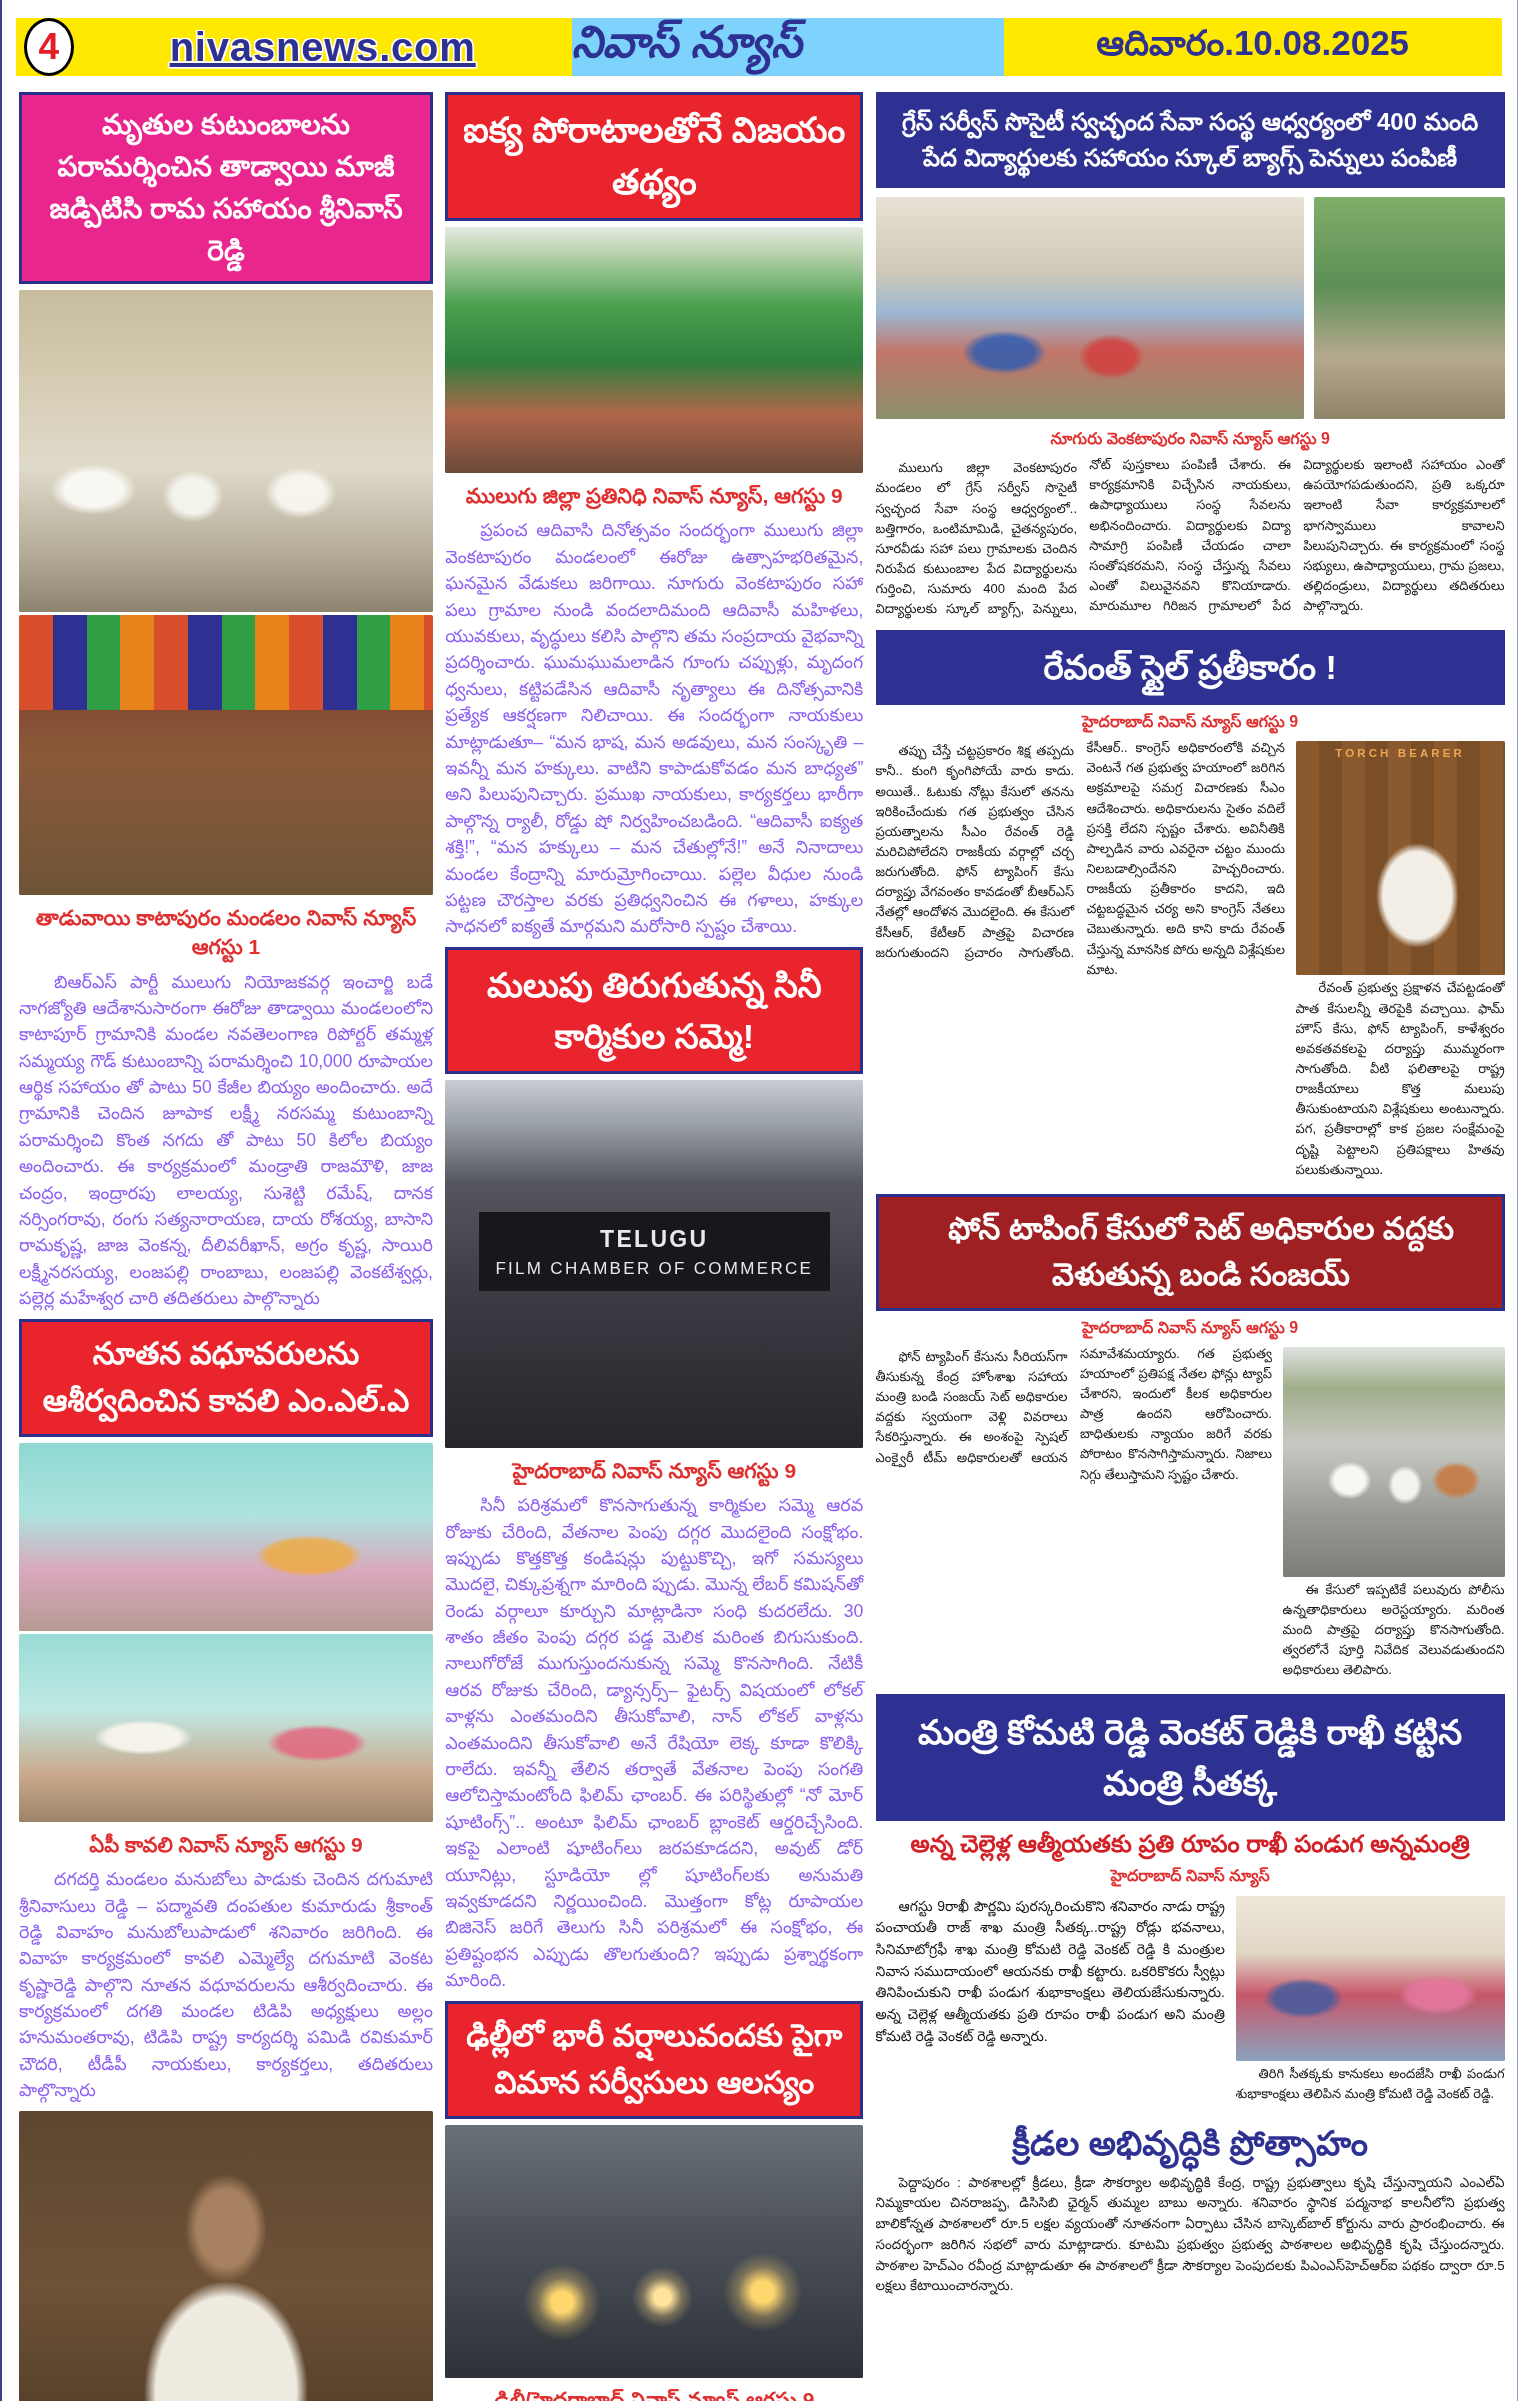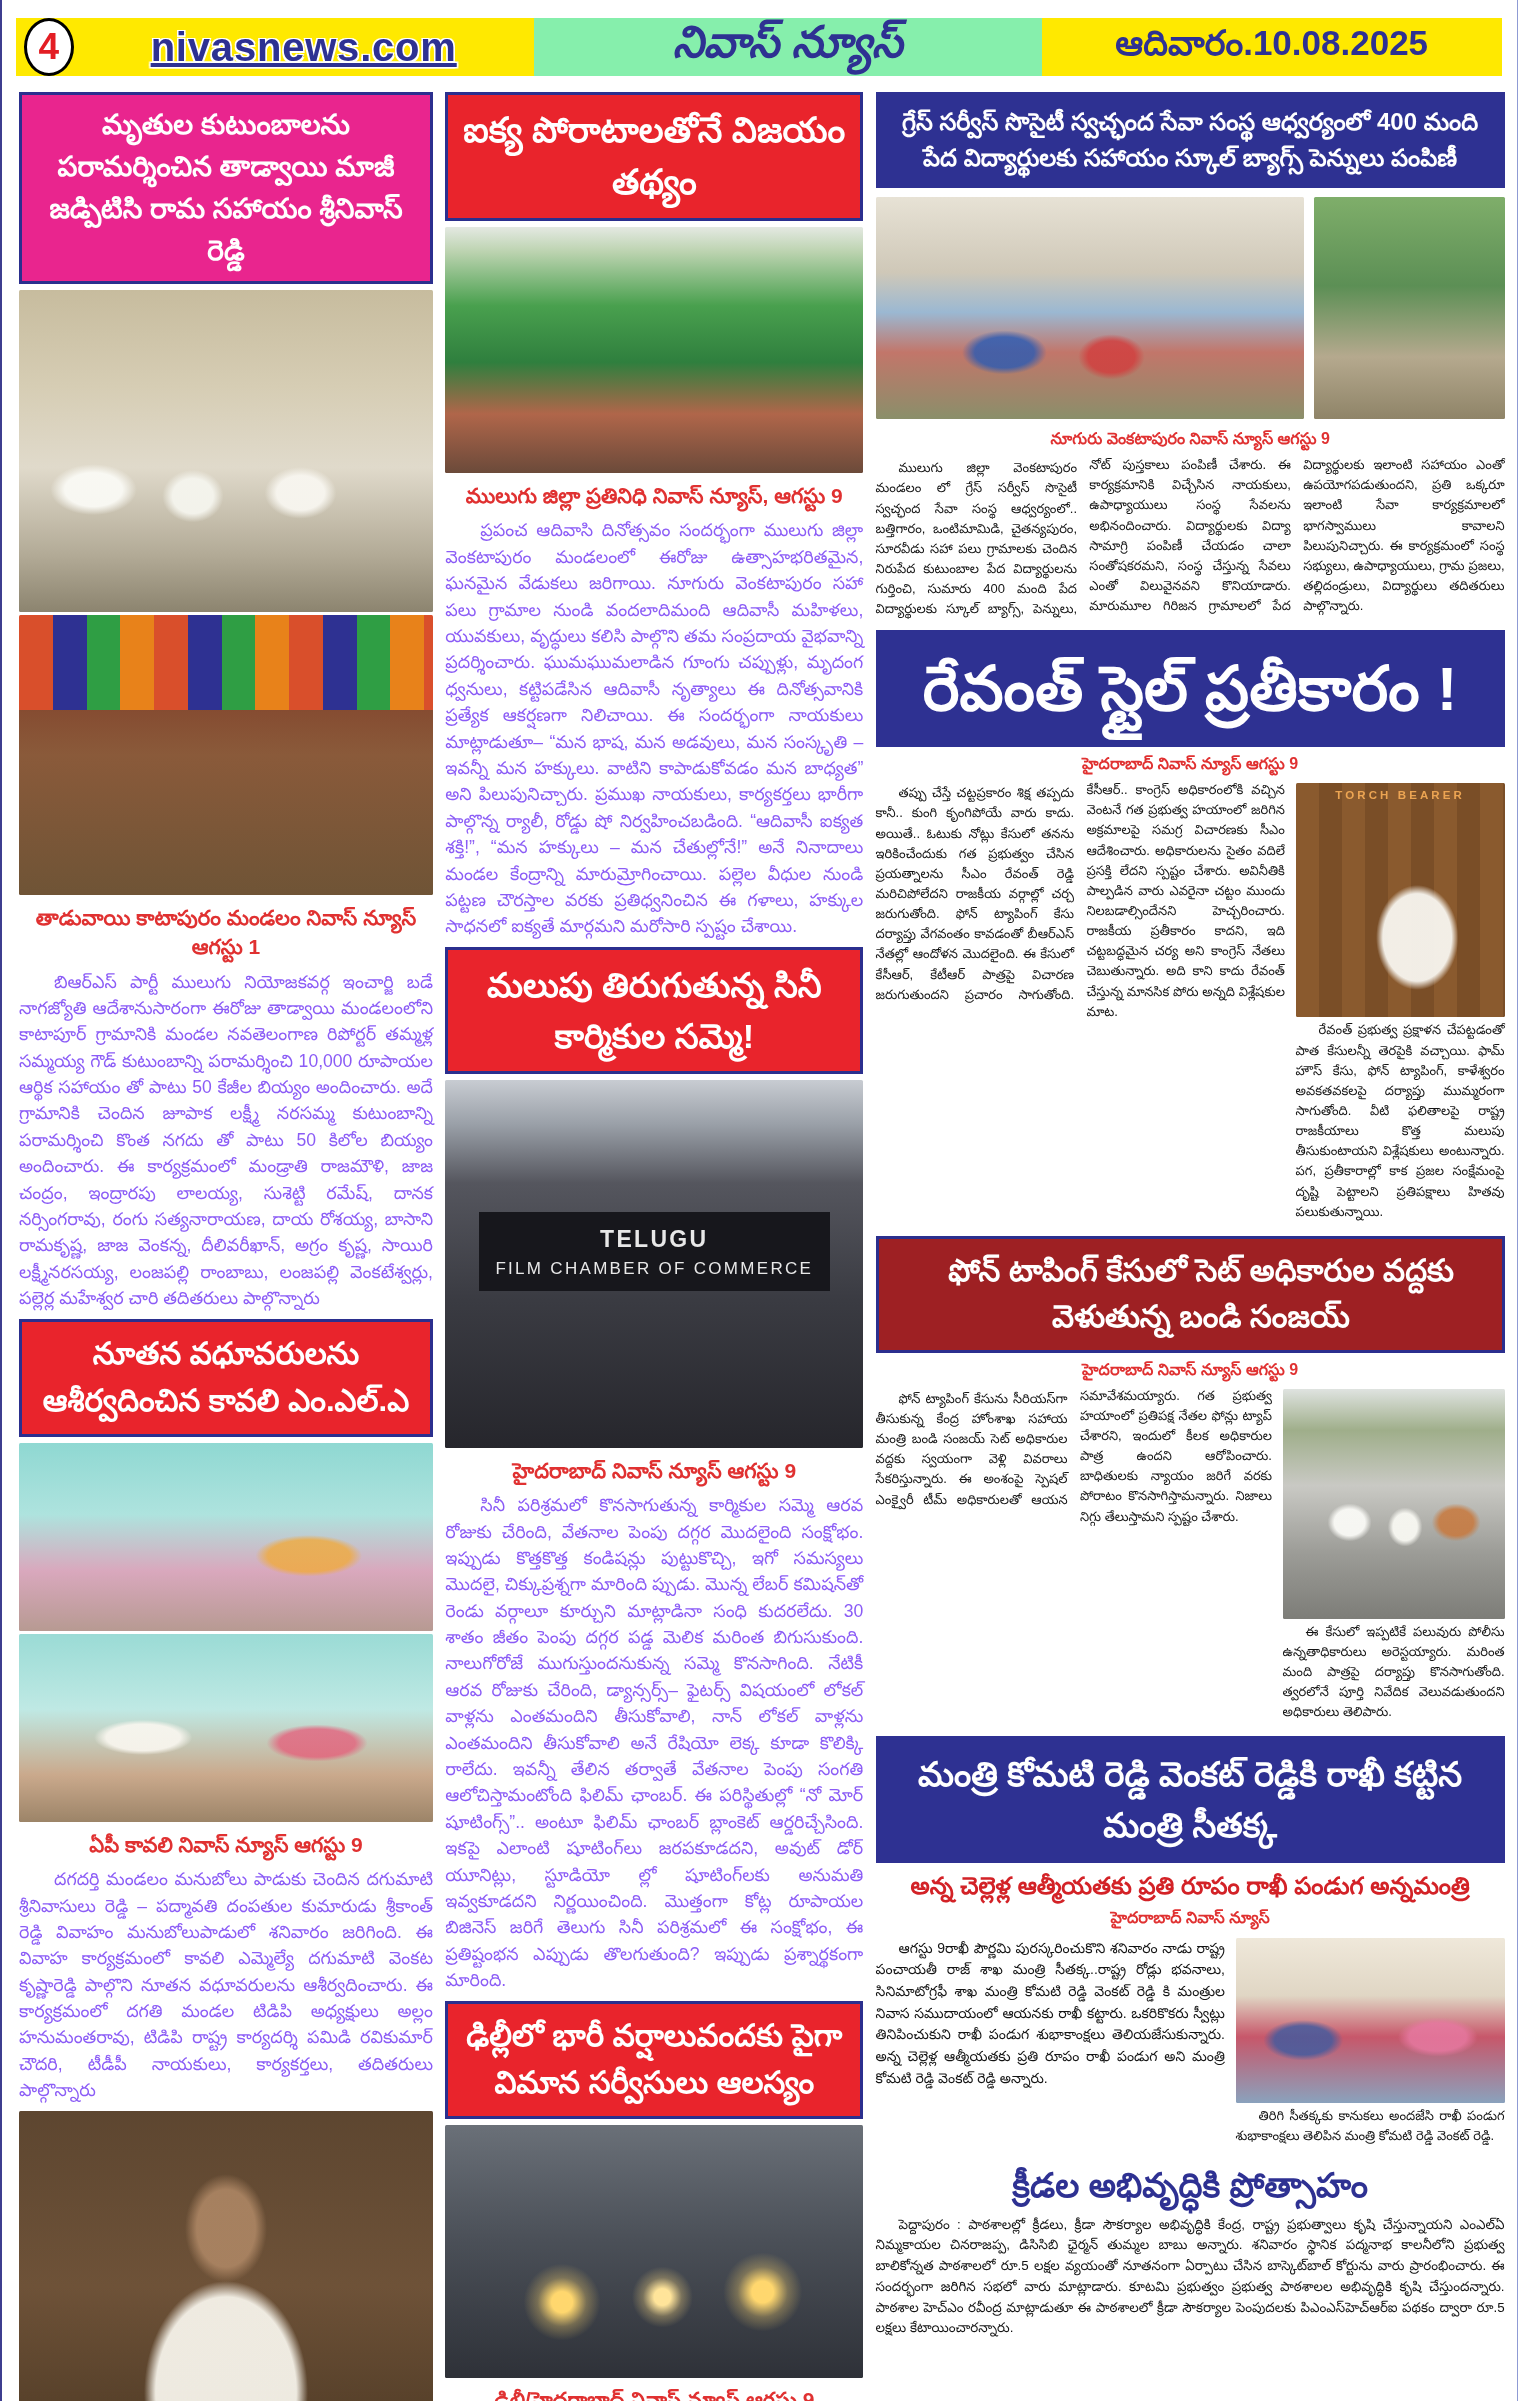--- a/index.html
+++ b/index.html
@@ -9,22 +9,22 @@
     border-left:2.3px solid #3d3d8f;border-right:1.5px solid #8f9bd4;box-sizing:border-box;
   }
   
   .header{display:flex;align-items:center;background:#ffe900;height:58px;margin:18.4px 15.3px 0 14px;}
   .page-badge{width:44px;height:52px;border-radius:50%;background:#fff;border:3.1px solid #000;
     color:#e31e24;font-size:37px;font-weight:bold;display:flex;align-items:center;justify-content:center;
     margin-left:7.7px;flex:0 0 auto;}
   .site{flex:1;text-align:center;font-size:40px;font-weight:bold;color:#2e3192;
     text-decoration:underline;letter-spacing:0.8px;
     text-shadow:1.5px 1.5px 0 #fff,-1.5px -1.5px 0 #fff,1.5px -1.5px 0 #fff,-1.5px 1.5px 0 #fff;}
-  .masthead-panel{width:508px;height:100%;background:#86efac;display:flex;align-items:center;
-    justify-content:center;flex:0 0 auto;}
+  .masthead-panel{width:432px;height:100%;background:#7dd3fc;display:flex;align-items:center;
+    justify-content:flex-start;flex:0 0 auto;}
   .masthead-panel span{font-size:44px;font-weight:bold;color:#2e3192;font-style:italic;}
   .hdate{flex:1;text-align:center;font-size:35px;font-weight:bold;color:#2e3192;}
   
   .content{display:flex;gap:12.3px;padding:15.3px 14px 0 17px;box-sizing:border-box;}
   .col1{width:414px;flex:0 0 auto;}
   .col2{width:418px;flex:0 0 auto;}
   .col3{width:629px;flex:0 0 auto;}
   
   .hl{color:#fff;font-weight:bold;text-align:center;border:3.1px solid #2b2f8e;
     display:flex;flex-direction:column;align-items:center;justify-content:center;
@@ -95,21 +95,21 @@
     radial-gradient(ellipse at 55% 60%,rgba(248,248,242,.95) 0 7%,transparent 10%),
     radial-gradient(ellipse at 78% 58%,rgba(200,120,60,.85) 0 7%,transparent 10%),
     linear-gradient(180deg,#dfe3e0 0%,#9fae8a 18%,#c9c9c4 42%,#9b9b96 72%,#7d7d78 100%);}
   .ph-j{height:165px;background:
     radial-gradient(ellipse at 75% 60%,rgba(230,120,160,.85) 0 10%,transparent 14%),
     radial-gradient(ellipse at 25% 62%,rgba(60,90,160,.8) 0 10%,transparent 14%),
     linear-gradient(180deg,#efe8da 0%,#e0d6c4 35%,#c7576a 60%,#8aa2bd 100%);}
   
   .fs-a{font-size:28px;} .fs-b{font-size:31px;} .fs-c{font-size:31px;}
   .fs-d{font-size:35px;} .fs-e{font-size:34px;} .fs-f{font-size:31px;}
-  .fs-g{font-size:24px;} .fs-h{font-size:62px;} .fs-i{font-size:31px;}
+  .fs-g{font-size:24px;} .fs-h{font-size:34px;} .fs-i{font-size:31px;}
   .fs-j{font-size:34px;} .fs-js{font-size:24px;} .fs-k{font-size:34px;}
 </style>
 </head>
 <body>
 
 <div class="page">
 
   <div class="header">
     <div class="page-badge">4</div>
     <div class="site">nivasnews.com</div>

